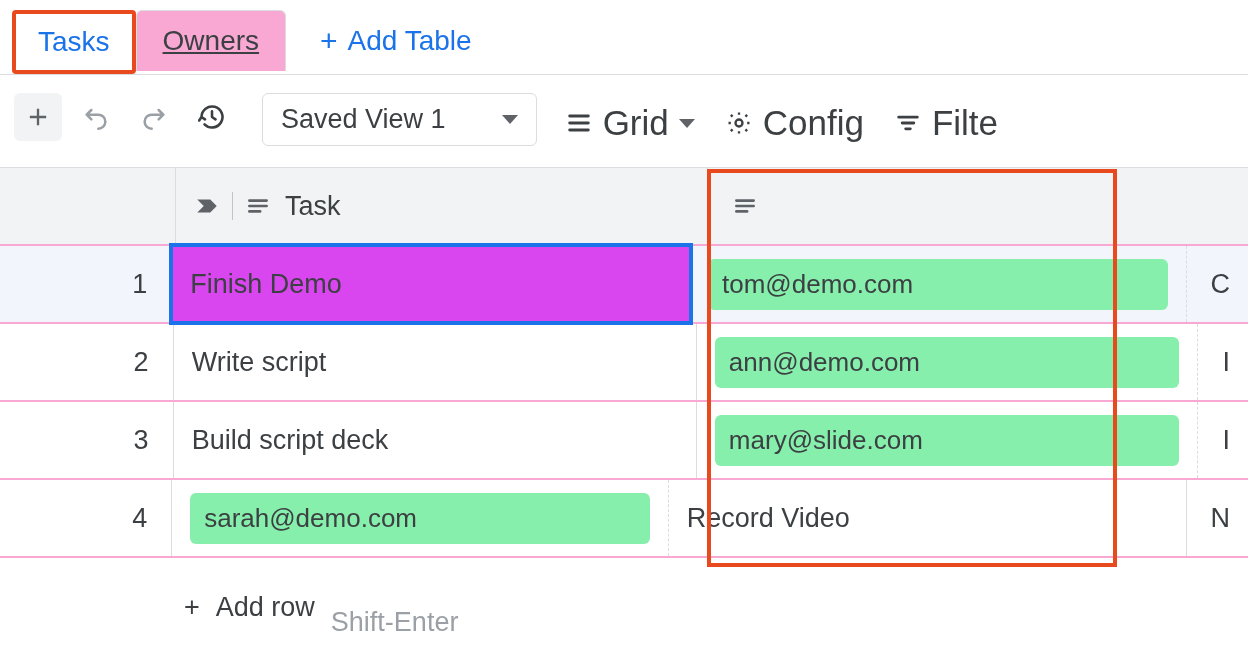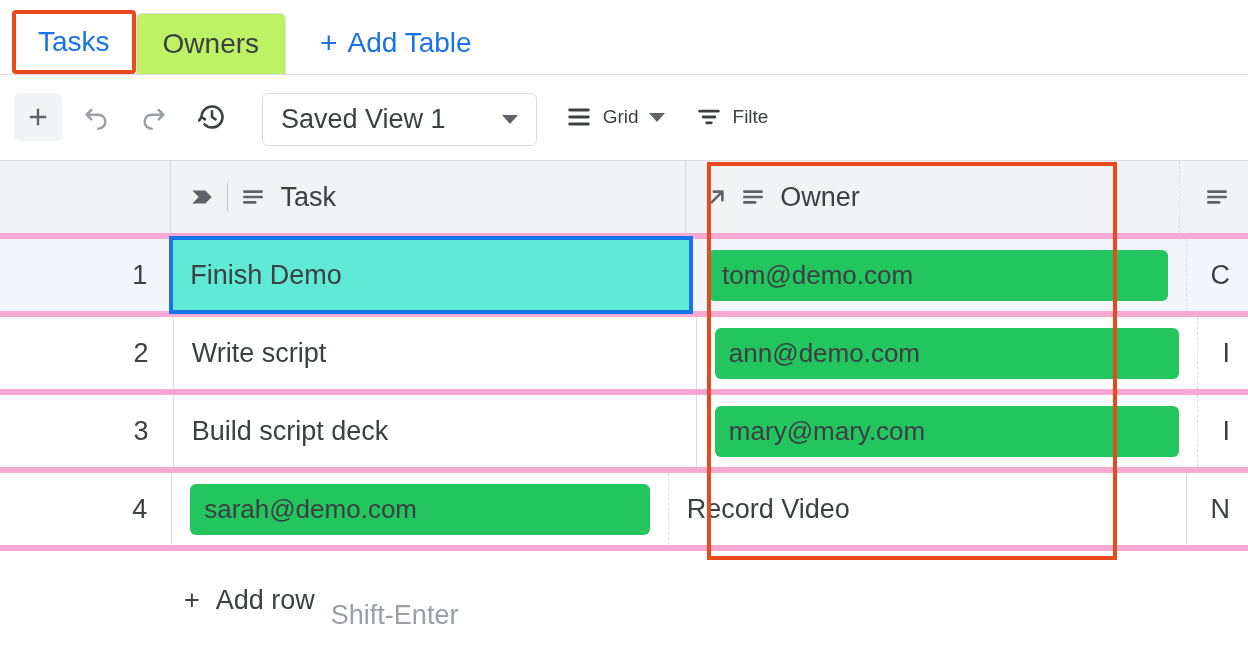--- a/index.html
+++ b/index.html
@@ -7,21 +7,21 @@
       font-family: Arial, Helvetica, sans-serif;
       background: #fff;
       color: #3c4043;
       overflow: hidden;
       width: 1248px;
       height: 666px;
     }
     
     .tabrow {
       display: flex;
-      align-items: flex-end;
+      align-items: flex-start;
       padding: 10px 0 0 12px;
       gap: 0;
     }
     .tab {
       padding: 14px 26px;
       font-size: 28px;
       border: 1px solid #dadce0;
       border-bottom: none;
       background: #fff;
       border-radius: 6px 6px 0 0;
@@ -30,21 +30,22 @@
       position: relative;
     }
     .tab.active {
       color: #1a73e8;
       border: 4px solid #e8491d;
       border-radius: 4px;
       padding: 12px 22px;
       font-weight: 500;
     }
     .tab.inactive {
-      background: #bef264;
+      background: #f9a8d4;
+      text-decoration: underline;
     }
     .add-table-btn {
       display: flex;
       align-items: center;
       gap: 10px;
       padding: 14px 20px;
       border-radius: 6px;
       color: #1a73e8;
       font-size: 28px;
       font-weight: 500;
@@ -95,30 +96,30 @@
       border-left: 8px solid transparent;
       border-right: 8px solid transparent;
       border-top: 9px solid #5f6368;
     }
     .tool-item {
       display: flex;
       align-items: center;
       gap: 10px;
       padding: 10px 10px;
       cursor: pointer;
-      font-size: 19px;
+      font-size: 35px;
     }
     .tool-item svg { width: 28px; height: 28px; }
     
     .grid {
       border-top: 1px solid #dadce0;
     }
     .row {
       display: flex;
-      border-bottom: 6px solid #f9a8d4;
+      border-bottom: 2px solid #f9a8d4;
       height: 78px;
     }
     .header-row .cell {
       background: #f1f3f4;
       font-weight: 500;
     }
     .cell {
       border-right: 1px solid #dadce0;
       display: flex;
       align-items: center;
@@ -128,32 +129,32 @@
     .rownum-col { width: 176px; justify-content: flex-end; padding-right: 24px; color: #3c4043; }
     .task-col { width: 532px; position: relative; }
     .owner-col { width: 510px; position: relative; border-right: 1px dashed #dadce0; }
     .extra-col { flex: 1; border-right: none; padding-left: 24px;}
     .header-row .rownum-col { background: #f1f3f4; }
     .header-row .task-col svg,
     .header-row .owner-col svg { width: 26px; height: 26px; }
     .hdr-icons { display: flex; align-items: center; gap: 10px; margin-right: 14px; }
     .hdr-divider { width: 1px; height: 28px; background: #c0c4c8; margin: 0 2px; }
     .selected-row .task-col {
-      background: #5eead4;
+      background: #d946ef;
       outline: 4px solid #1a73e8;
       outline-offset: -1px;
       z-index: 2;
     }
     .selected-row .rownum-col,
     .selected-row .owner-col,
     .selected-row .extra-col {
       background: #f2f6fc;
     }
     .chip {
-      background: #22c55e;
+      background: #86efac;
       padding: 10px 14px;
       border-radius: 6px;
       font-size: 26px;
       width: 100%;
     }
     .owner-highlight {
       position: absolute;
       left: 707px;
       top: 2px;
       width: 410px;
@@ -210,20 +211,27 @@
   <div class="saved-view">
     <span>Saved View 1</span>
     <span class="caret"></span>
   </div>
   <div class="tool-item" style="margin-left:8px;">
     <svg viewBox="0 0 24 24">
       <path stroke="#3c4043" stroke-width="2.4" d="M4 6h16M4 12h16M4 18h16" stroke-linecap="round"></path>
     </svg>
     <span>Grid</span>
     <span class="caret"></span>
+  </div>
+  <div class="tool-item">
+    <svg viewBox="0 0 24 24">
+        <circle cx="12" cy="12" r="3" fill="none" stroke="#3c4043" stroke-width="2"></circle>
+        <path fill="none" stroke="#3c4043" stroke-width="2" d="M12 3v2M12 19v2M5 5l1.5 1.5M17.5 17.5L19 19M3 12h2M19 12h2M5 19l1.5-1.5M17.5 6.5L19 5"></path>
+      </svg>
+    <span>Config</span>
   </div>
   <div class="tool-item">
     <svg viewBox="0 0 24 24">
         <path stroke="#3c4043" stroke-width="2.4" d="M4 7h16M7 12h10M10 17h4" stroke-linecap="round"></path>
       </svg>
     <span>Filte</span>
   </div>
 </div>
 
 <div class="grid-wrap">
@@ -236,31 +244,20 @@
           <svg viewBox="0 0 24 24">
               <path fill="#5f6368" d="M3 6h12l6 6-6 6H3l6-6z"></path>
             </svg>
           <span class="hdr-divider"></span>
           <svg viewBox="0 0 24 24">
               <path stroke="#5f6368" stroke-width="2.4" d="M4 7h16M4 12h16M4 17h10" stroke-linecap="round"></path>
             </svg>
         </span>
         <span>Task</span>
       </div>
-      <div class="cell owner-col">
-        <span class="hdr-icons">
-          <svg viewBox="0 0 24 24">
-              <path fill="none" stroke="#5f6368" stroke-width="2.4" d="M7 17L17 7M17 7H9M17 7v8" stroke-linecap="round" stroke-linejoin="round"></path>
-            </svg>
-          <svg viewBox="0 0 24 24">
-              <path stroke="#5f6368" stroke-width="2.4" d="M4 7h16M4 12h16M4 17h10" stroke-linecap="round"></path>
-            </svg>
-        </span>
-        <span>Owner</span>
-      </div>
       <div class="cell extra-col">
         <svg viewBox="0 0 24 24" style="width:26px;height:26px">
             <path stroke="#5f6368" stroke-width="2.4" d="M4 7h16M4 12h16M4 17h10" stroke-linecap="round"></path>
           </svg>
       </div>
     </div>
 
     <div class="row selected-row">
       <div class="cell rownum-col">1</div>
       <div class="cell task-col">Finish Demo</div>
@@ -276,21 +273,21 @@
       <div class="cell owner-col">
           <span class="chip">ann@demo.com</span>
         </div>
       <div class="cell extra-col">I</div>
     </div>
 
     <div class="row">
       <div class="cell rownum-col">3</div>
       <div class="cell task-col">Build script deck</div>
       <div class="cell owner-col">
-          <span class="chip">mary@mary.com</span>
+          <span class="chip">mary@slide.com</span>
         </div>
       <div class="cell extra-col">I</div>
     </div>
 
     <div class="row">
       <div class="cell rownum-col">4</div>
       <div class="cell owner-col">
           <span class="chip">sarah@demo.com</span>
         </div>
       <div class="cell task-col">Record Video</div>

